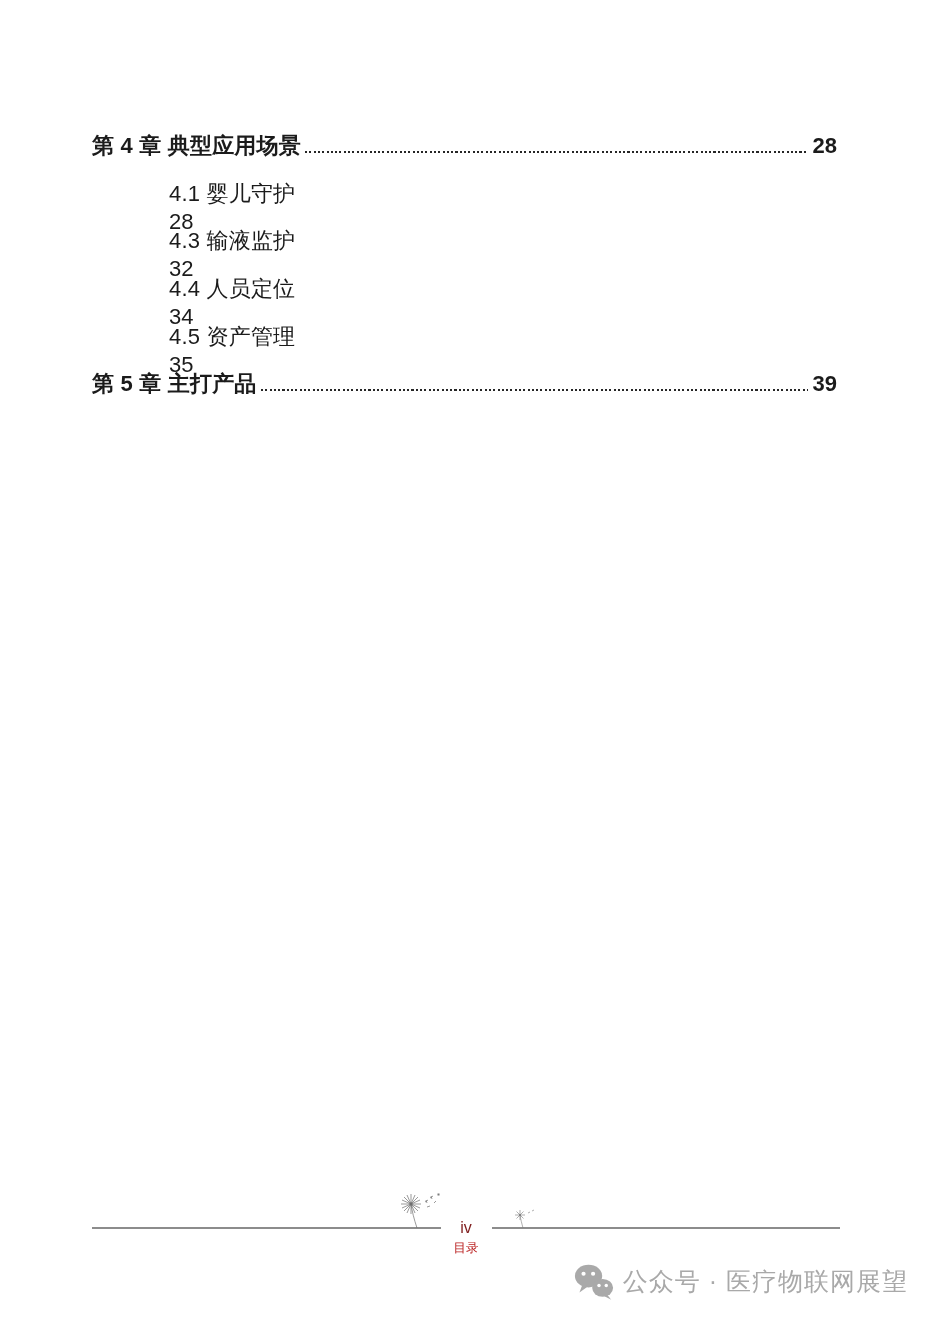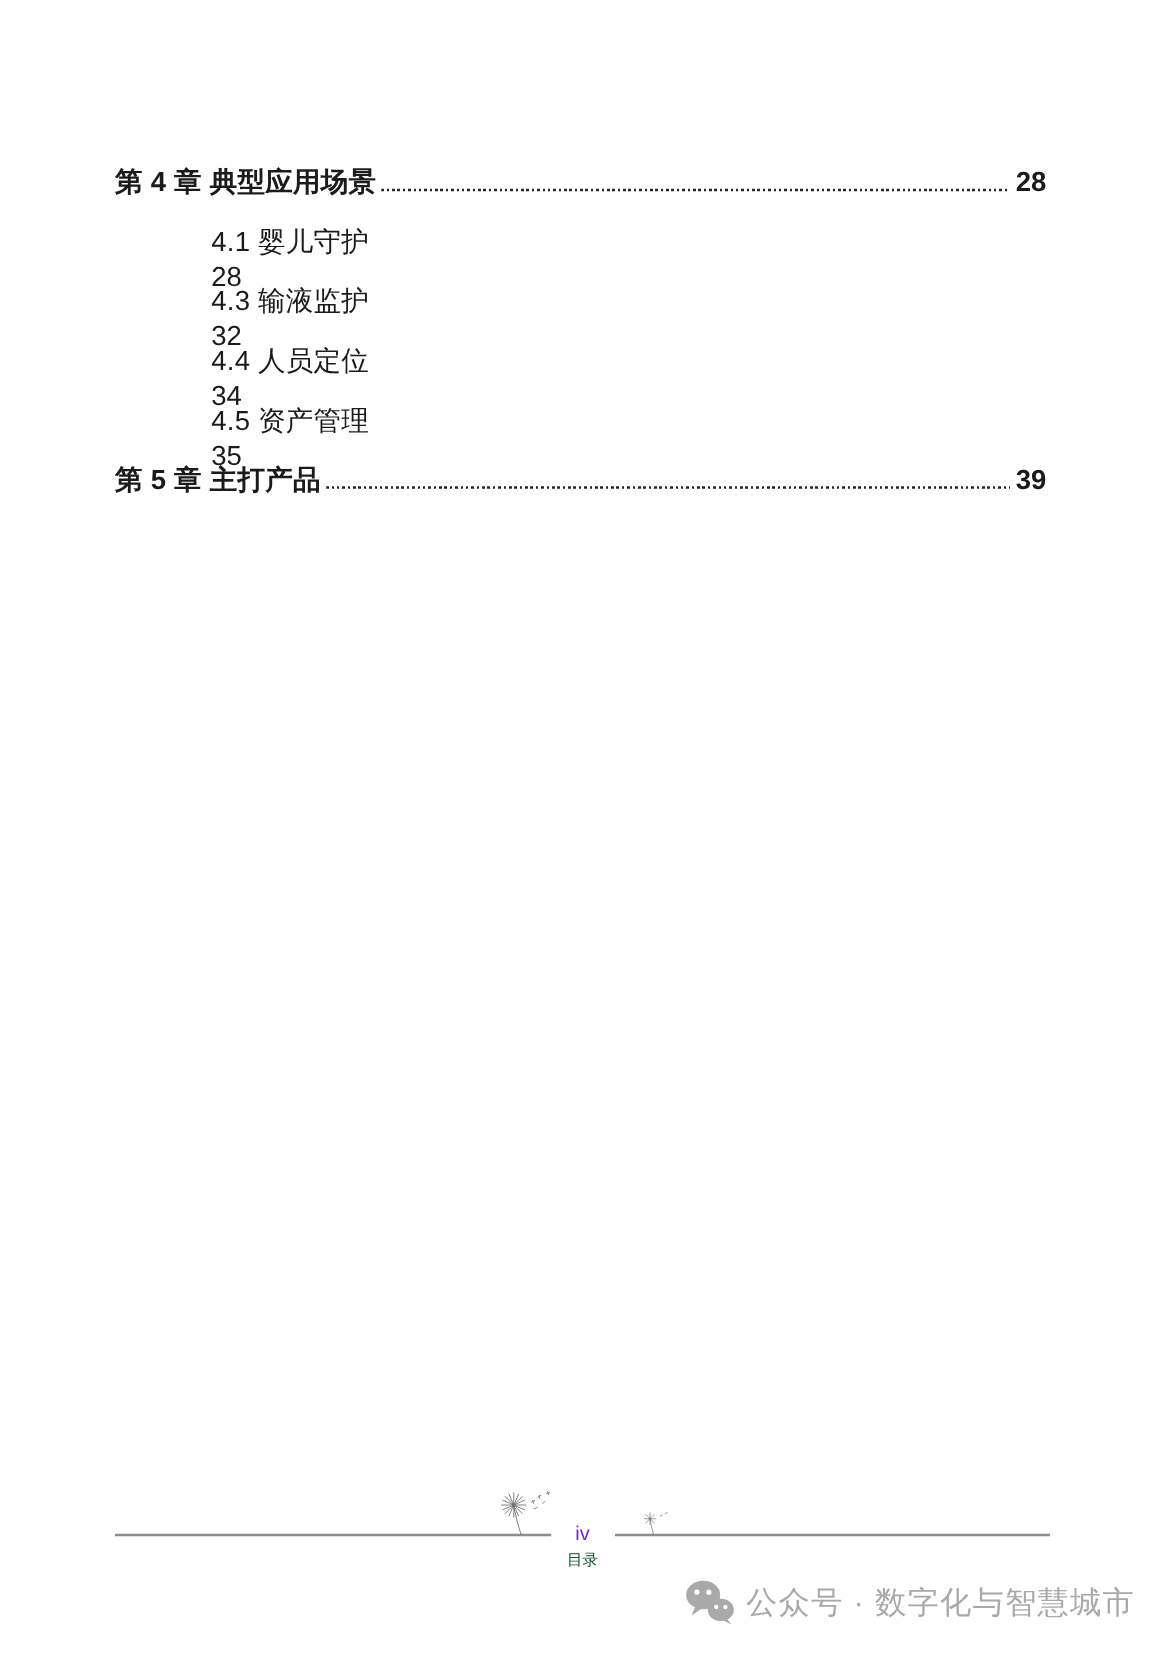--- a/index.html
+++ b/index.html
@@ -65,30 +65,30 @@
   .footer-line-left  { left: 92px;  top: 1227px; width: 349px; }
   .footer-line-right { left: 492px; top: 1227px; width: 348px; }
 
   .footer-pagenum {
     position: absolute;
     left: 0;
     top: 1219px;
     width: 932px;
     text-align: center;
     font-size: 16px;
-    color: #6d28d9;
+    color: #7f1d1d;
   }
   .footer-label {
     position: absolute;
     left: 0;
     top: 1240px;
     width: 932px;
     text-align: center;
     font-size: 12.5px;
-    color: #14532d;
+    color: #b91c1c;
   }
 
   .dandelion-large {
     position: absolute;
     left: 396px;
     top: 1191px;
     width: 52px;
     height: 38px;
   }
   .dandelion-small {
@@ -207,16 +207,16 @@
     <svg class="wechat-icon-svg" viewBox="0 0 44 40">
       <ellipse cx="16" cy="14" rx="15" ry="12.5" fill="#a9a9a9"></ellipse>
       <polygon points="9,24 6,32 16,25" fill="#a9a9a9"></polygon>
       <circle cx="10.5" cy="11.5" r="2.3" fill="#ffffff"></circle>
       <circle cx="21" cy="11.5" r="2.3" fill="#ffffff"></circle>
       <ellipse cx="31.5" cy="27" rx="11.5" ry="9.8" fill="#a9a9a9"></ellipse>
       <polygon points="37,35 41,40 33.5,36.2" fill="#a9a9a9"></polygon>
       <circle cx="27.5" cy="24.5" r="1.9" fill="#ffffff"></circle>
       <circle cx="35.5" cy="24.5" r="1.9" fill="#ffffff"></circle>
     </svg>
-    <span class="watermark-text">公众号 · 数字化与智慧城市</span>
+    <span class="watermark-text">公众号 · 医疗物联网展望</span>
   </div>
 
 </div>
 
 </body></html>

